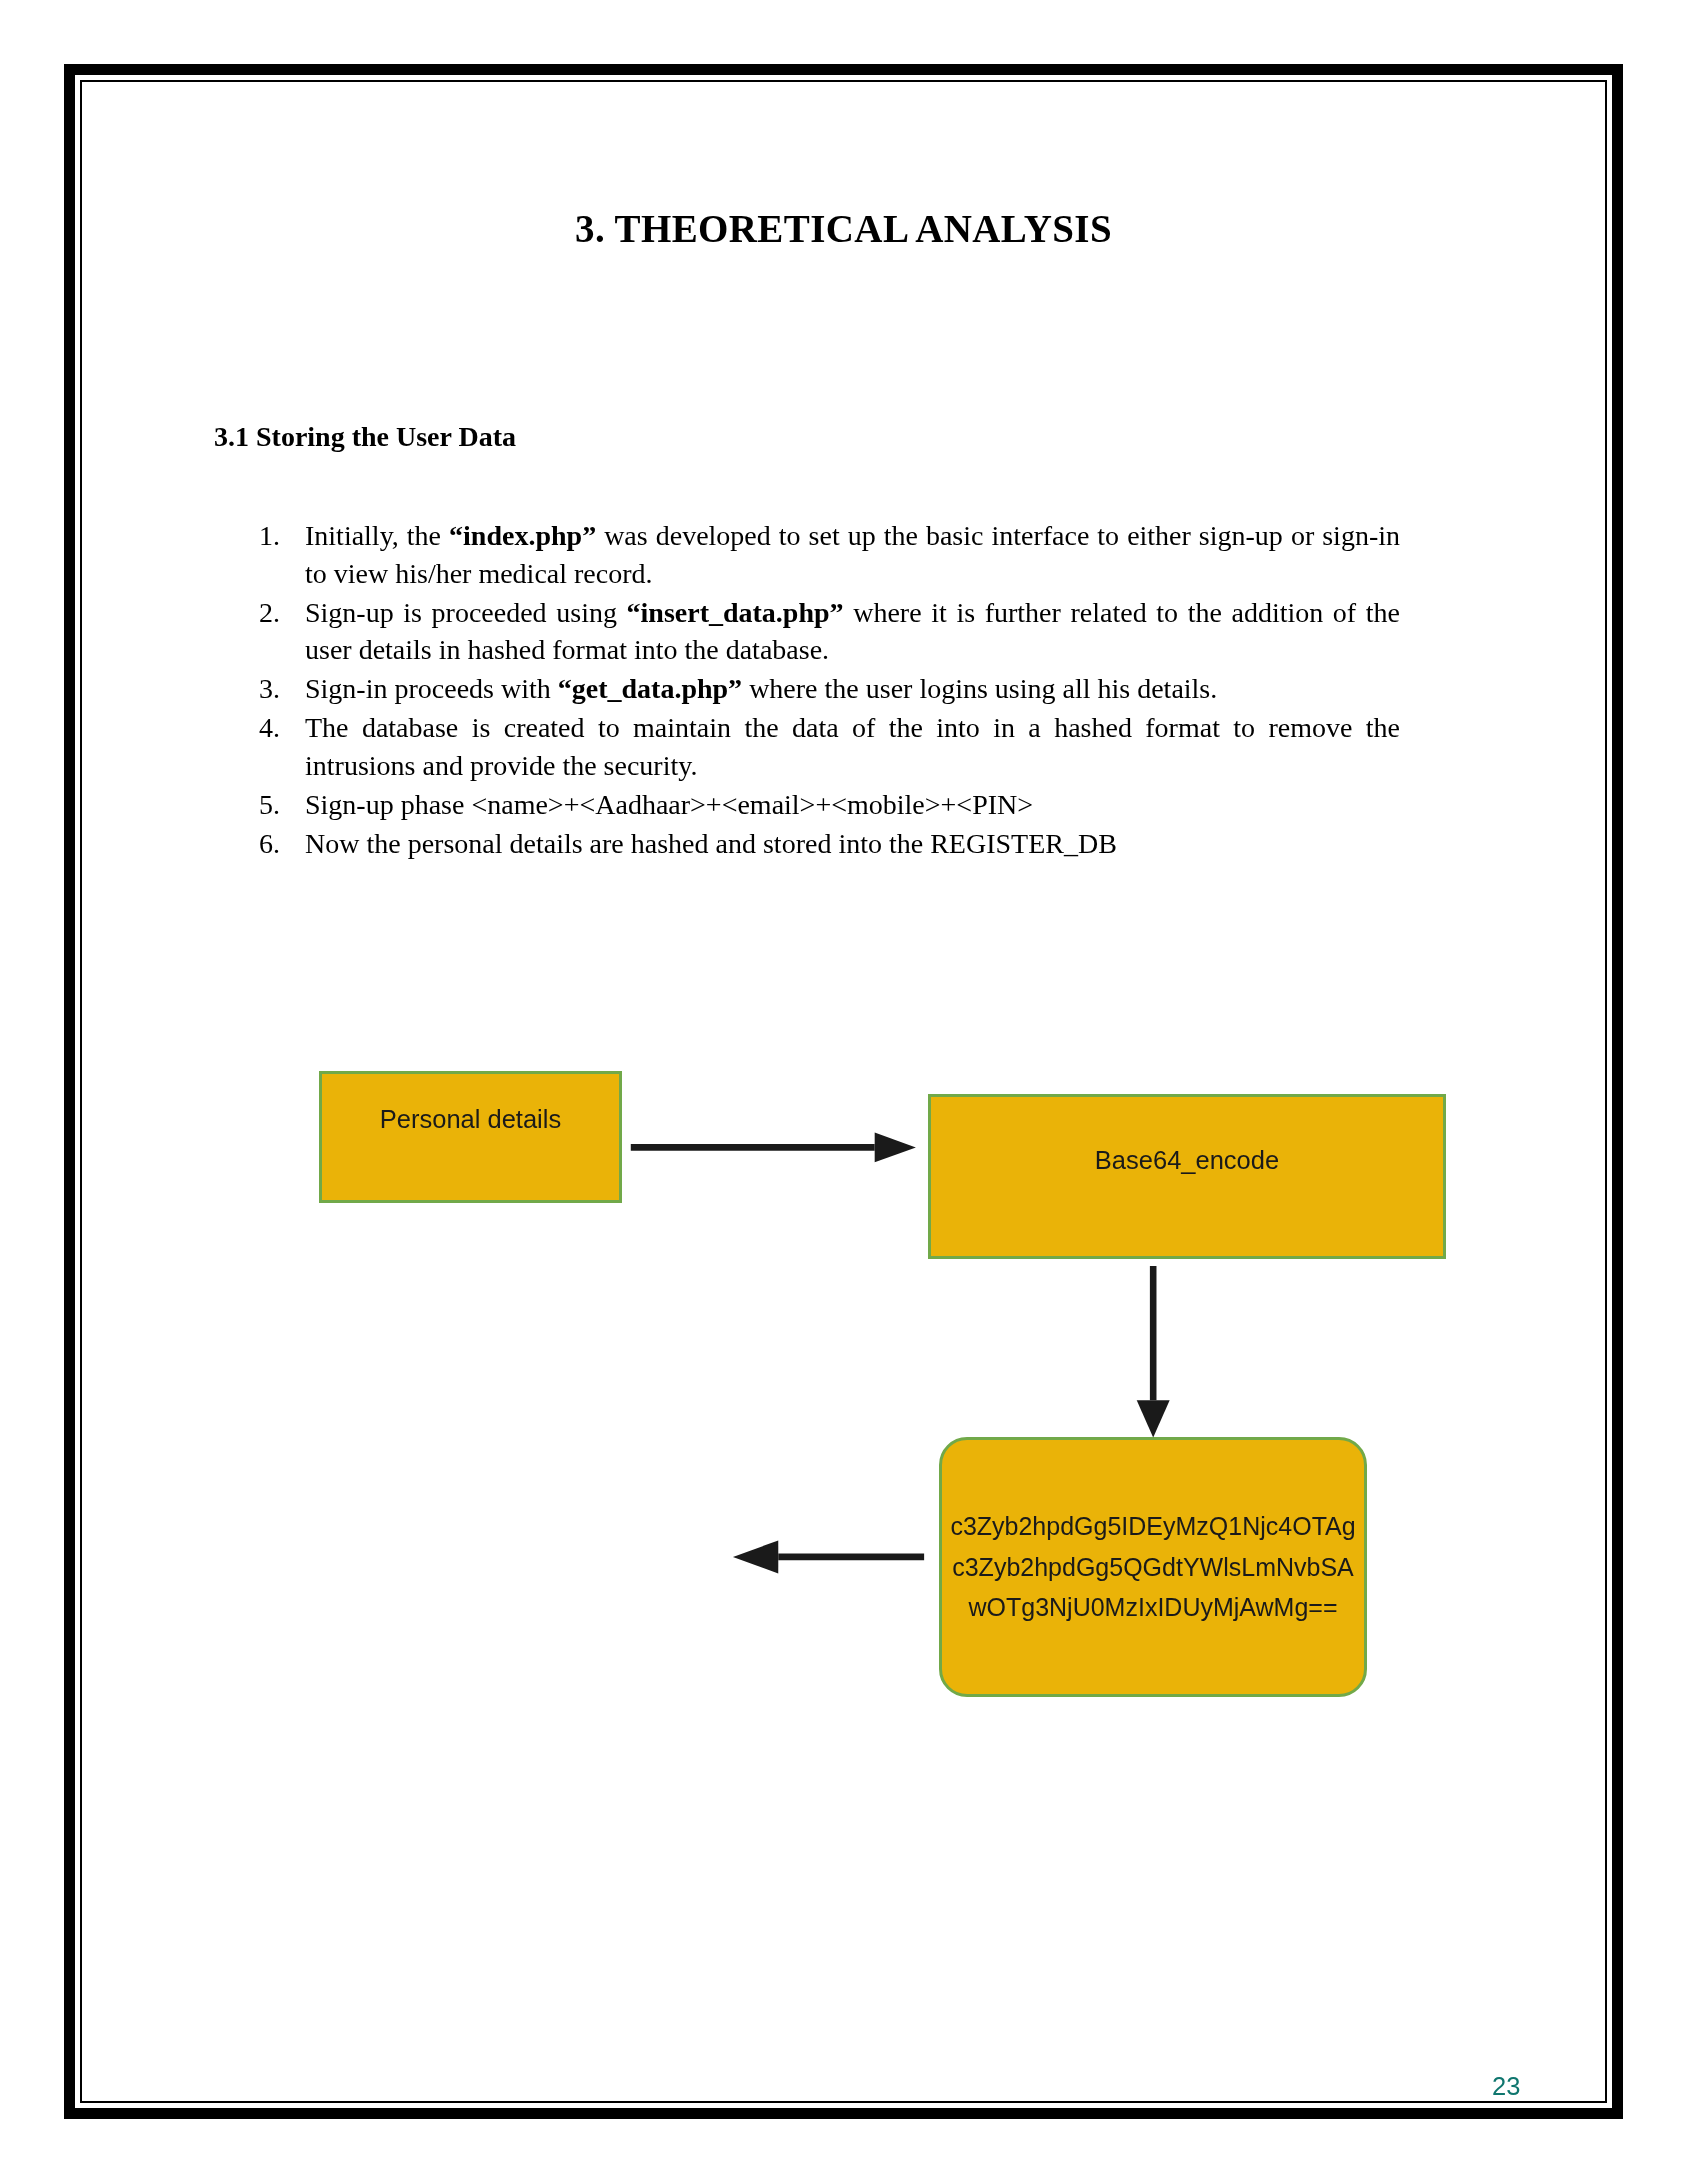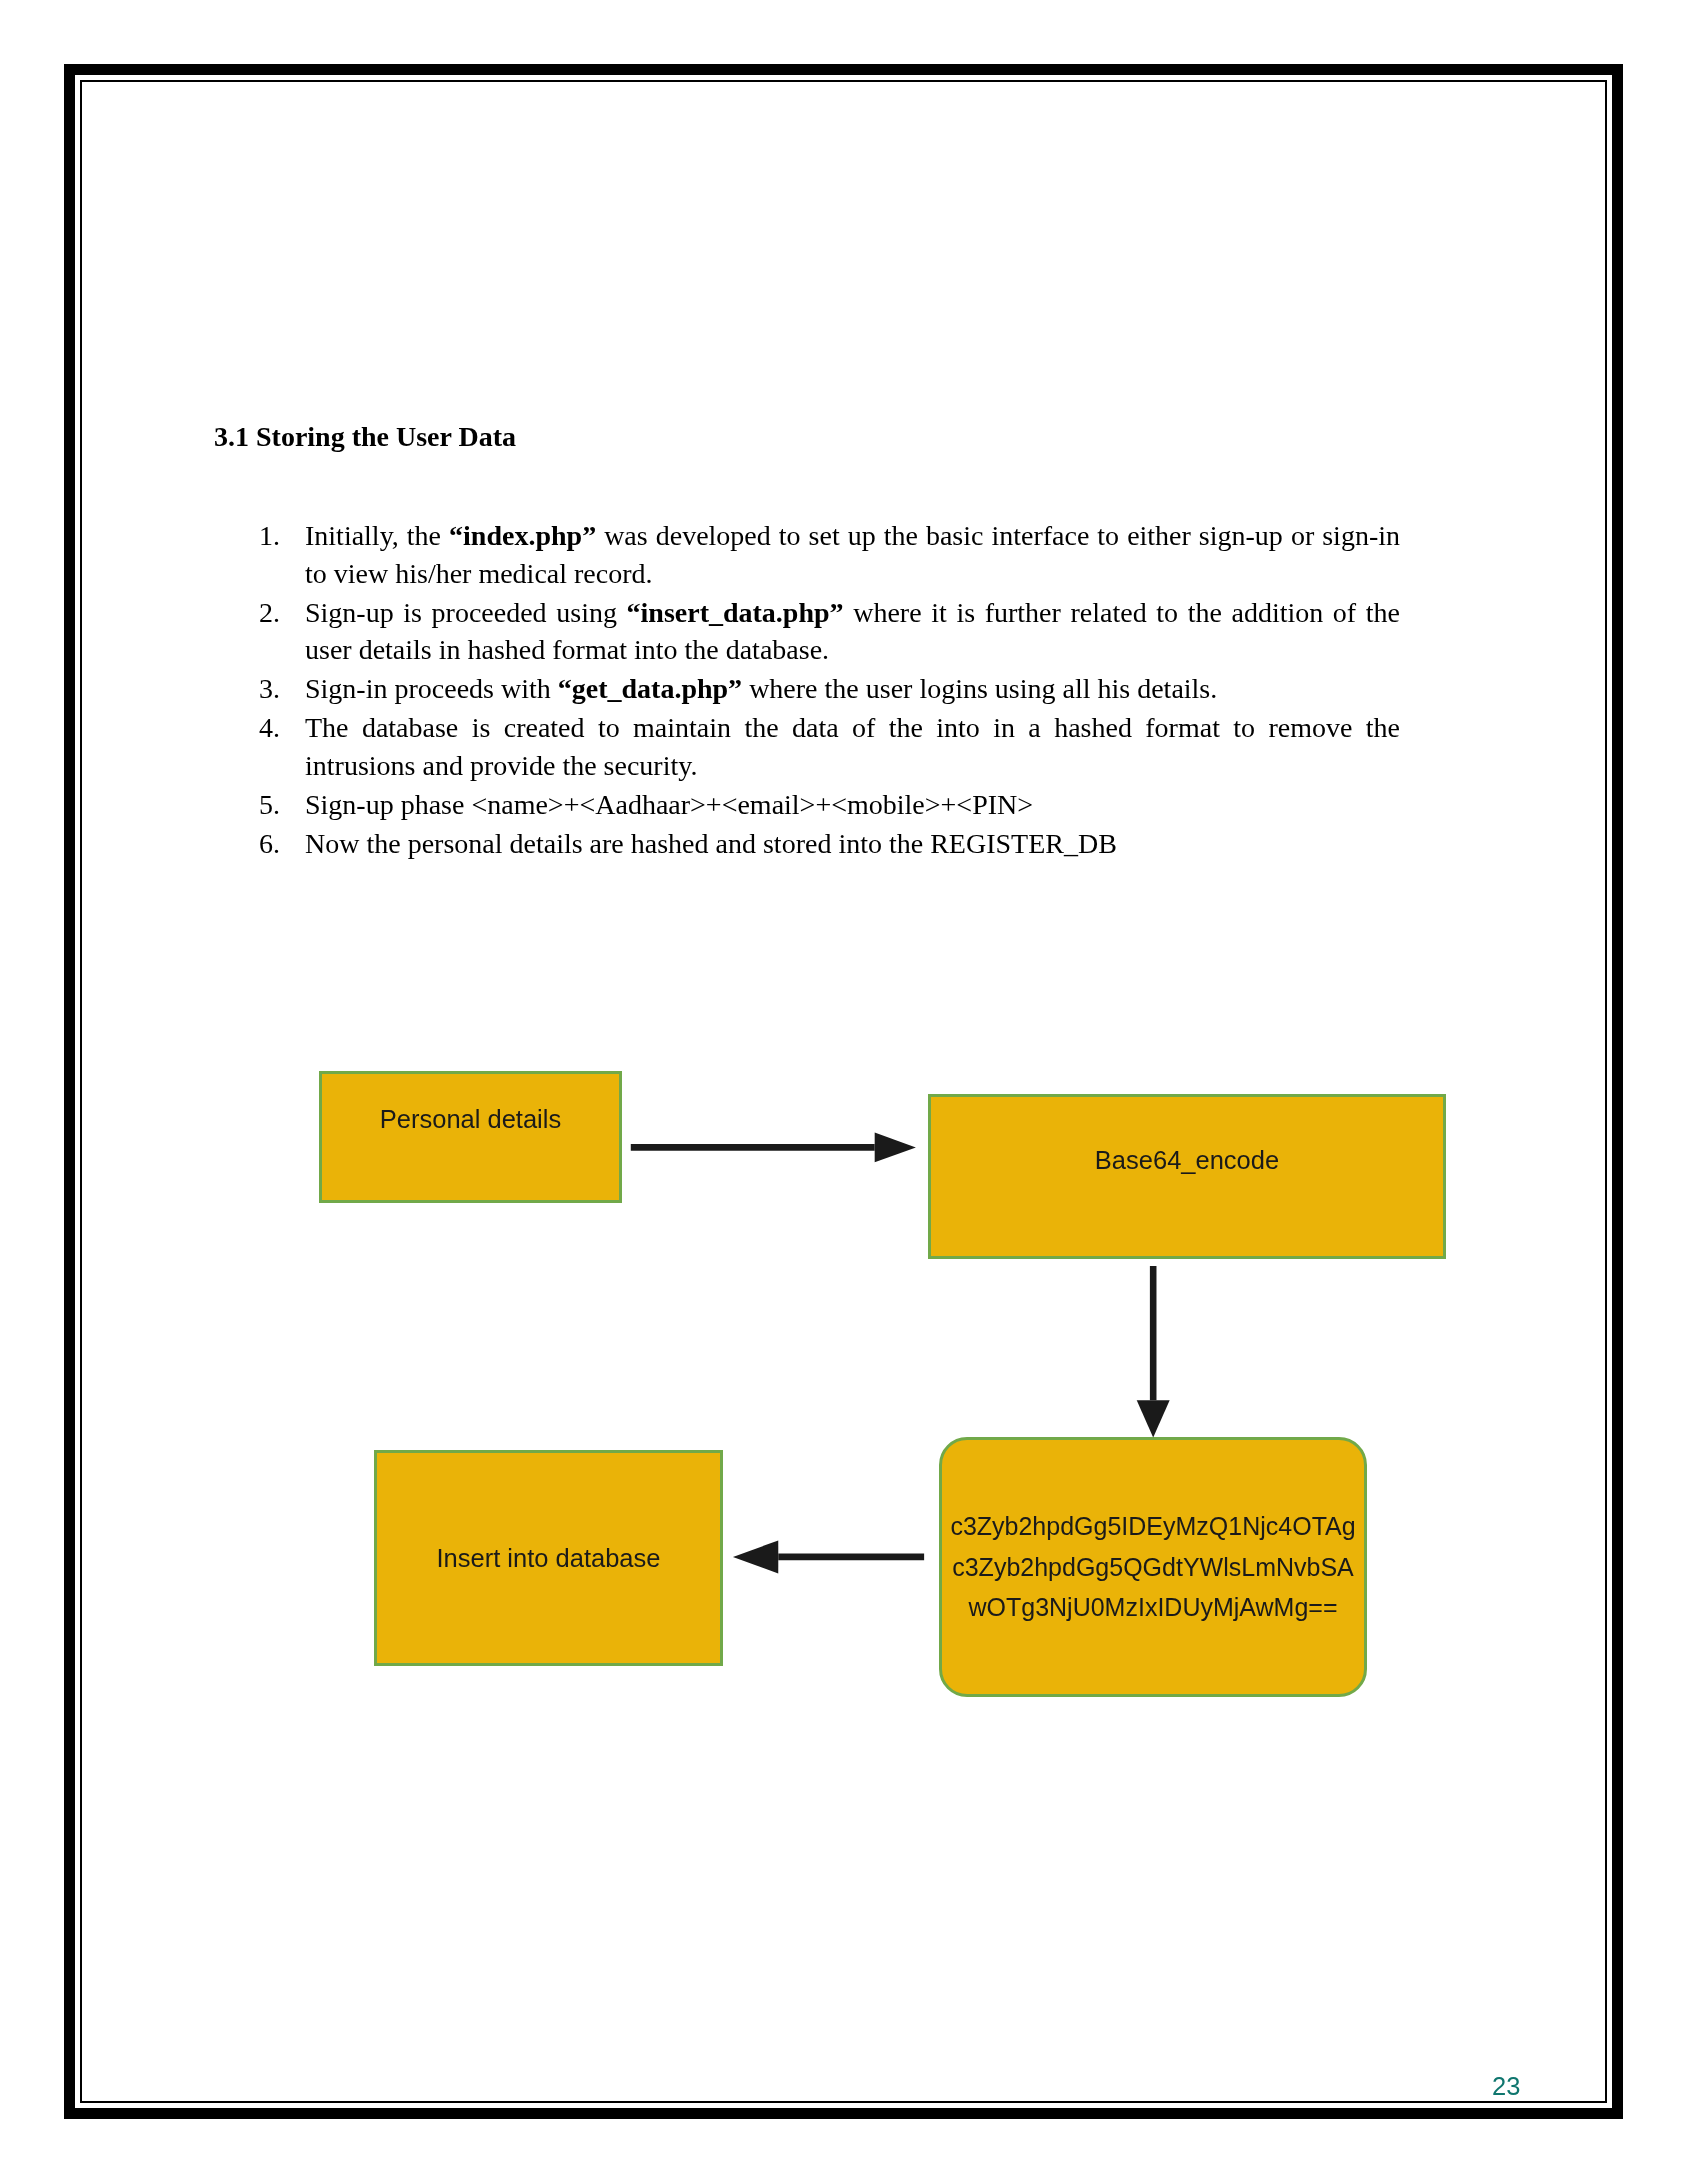--- a/index.html
+++ b/index.html
@@ -188,20 +188,21 @@
     color: #0f766e;
   }
 </style>
 </head>
 <body>
 
 <div class="page-outer">
   <div class="page-inner">
     <div class="page-content">
 
+      <div class="doc-title">3. THEORETICAL  ANALYSIS</div>
 
       <div class="section-heading">3.1 Storing the User Data</div>
 
       <div class="body-list" id="numbered-list">
           <div class="list-item">
             <span class="list-marker">1.</span>
             <span class="list-text"><span>Initially, the </span><b>“index.php”</b><span> was developed to set up the basic interface to either sign-up or sign-in to view his/her medical record.</span></span>
           </div>
           <div class="list-item">
             <span class="list-marker">2.</span>
@@ -232,23 +233,20 @@
         </div>
 
         <div class="flow-box" id="box-encode">
           <span class="label">Base64_encode</span>
         </div>
 
         <div class="flow-box" id="box-encoded">
           <span class="label">c3Zyb2hpdGg5IDEyMzQ1Njc4OTAgc3Zyb2hpdGg5QGdtYWlsLmNvbSAwOTg3NjU0MzIxIDUyMjAwMg==</span>
         </div>
 
-        <div class="flow-box" id="box-insert">
-          <span class="label">Insert into database</span>
-        </div>
 
         <svg width="1559" height="2055" style="position:absolute;left:0;top:0;" viewBox="0 0 1892 2494">
 
           <g>
             <line x1="666" y1="1293" x2="962" y2="1293" stroke="#1a1a1a" stroke-width="8"></line>
             <polygon points="962,1275 1012,1293 962,1311" fill="#1a1a1a"></polygon>
           </g>
 
           <g>
             <line x1="1300" y1="1437" x2="1300" y2="1600" stroke="#1a1a1a" stroke-width="8"></line>

